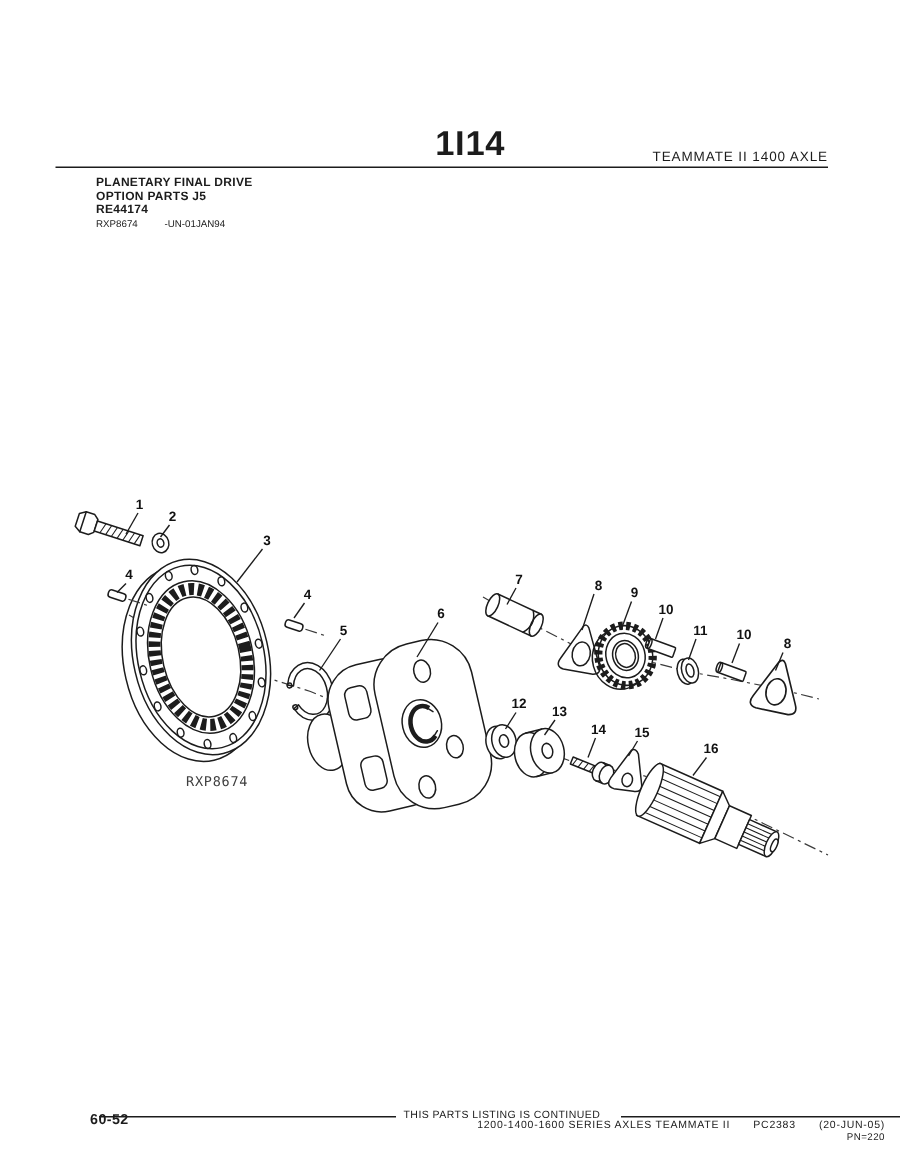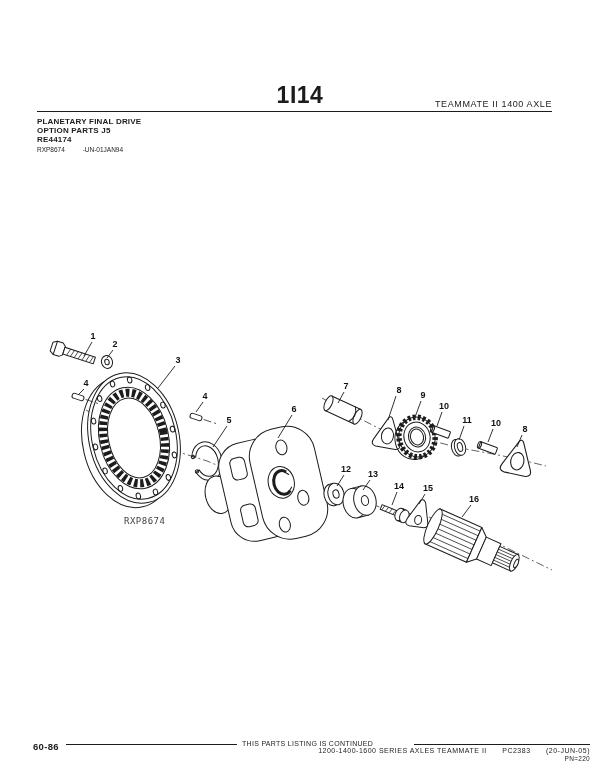--- a/index.html
+++ b/index.html
@@ -1,20 +1,20 @@
 <!DOCTYPE html>
 <html><head>
 <meta charset="utf-8">
 <style>
   html,body{margin:0;padding:0;}
   body{
     width:600px;height:776px;position:relative;background:#ffffff;
     font-family:"Liberation Sans", sans-serif;color:#1c1c1c;overflow:hidden;
   }
-  .abs{position:absolute;}
+  .abs{position:absolute;padding-left:27px;}
   
   .h-code{top:82px;left:0;right:0;text-align:center;font-size:23px;font-weight:bold;letter-spacing:.5px;}
   .h-axle{top:99px;right:48px;font-size:9px;letter-spacing:.6px;text-align:right;}
   .h-rule{top:111px;left:37px;right:48px;border-top:1.6px solid #1c1c1c;}
   
   .info{top:117px;left:37px;line-height:9px;}
   .info .b{font-weight:bold;font-size:8px;letter-spacing:.2px;}
   .info .s{font-size:6.5px;margin-top:1px;}
   .info .s .meta{margin-left:16px;}
   
@@ -266,21 +266,21 @@
     <text class="lbl" x="346" y="472">12</text>
     <text class="lbl" x="373" y="477">13</text>
     <text class="lbl" x="399" y="489">14</text>
     <text class="lbl" x="428" y="491">15</text>
     <text class="lbl" x="474" y="502">16</text>
   </g>
 
   <text class="wm" x="124" y="524">RXP8674</text>
 </svg>
 
-<div class="abs f-page">60-86</div>
+<div class="abs f-page">60-52</div>
 <div class="abs f-rule-l"></div>
 <div class="abs f-note">THIS PARTS LISTING IS CONTINUED</div>
 <div class="abs f-rule-r"></div>
 <div class="abs f-cat">
   <span>1200-1400-1600 SERIES AXLES TEAMMATE II</span>
   <span class="gap">PC2383</span>
   <span class="gap">(20-JUN-05)</span>
 </div>
 <div class="abs f-pn">PN=220</div>
 

